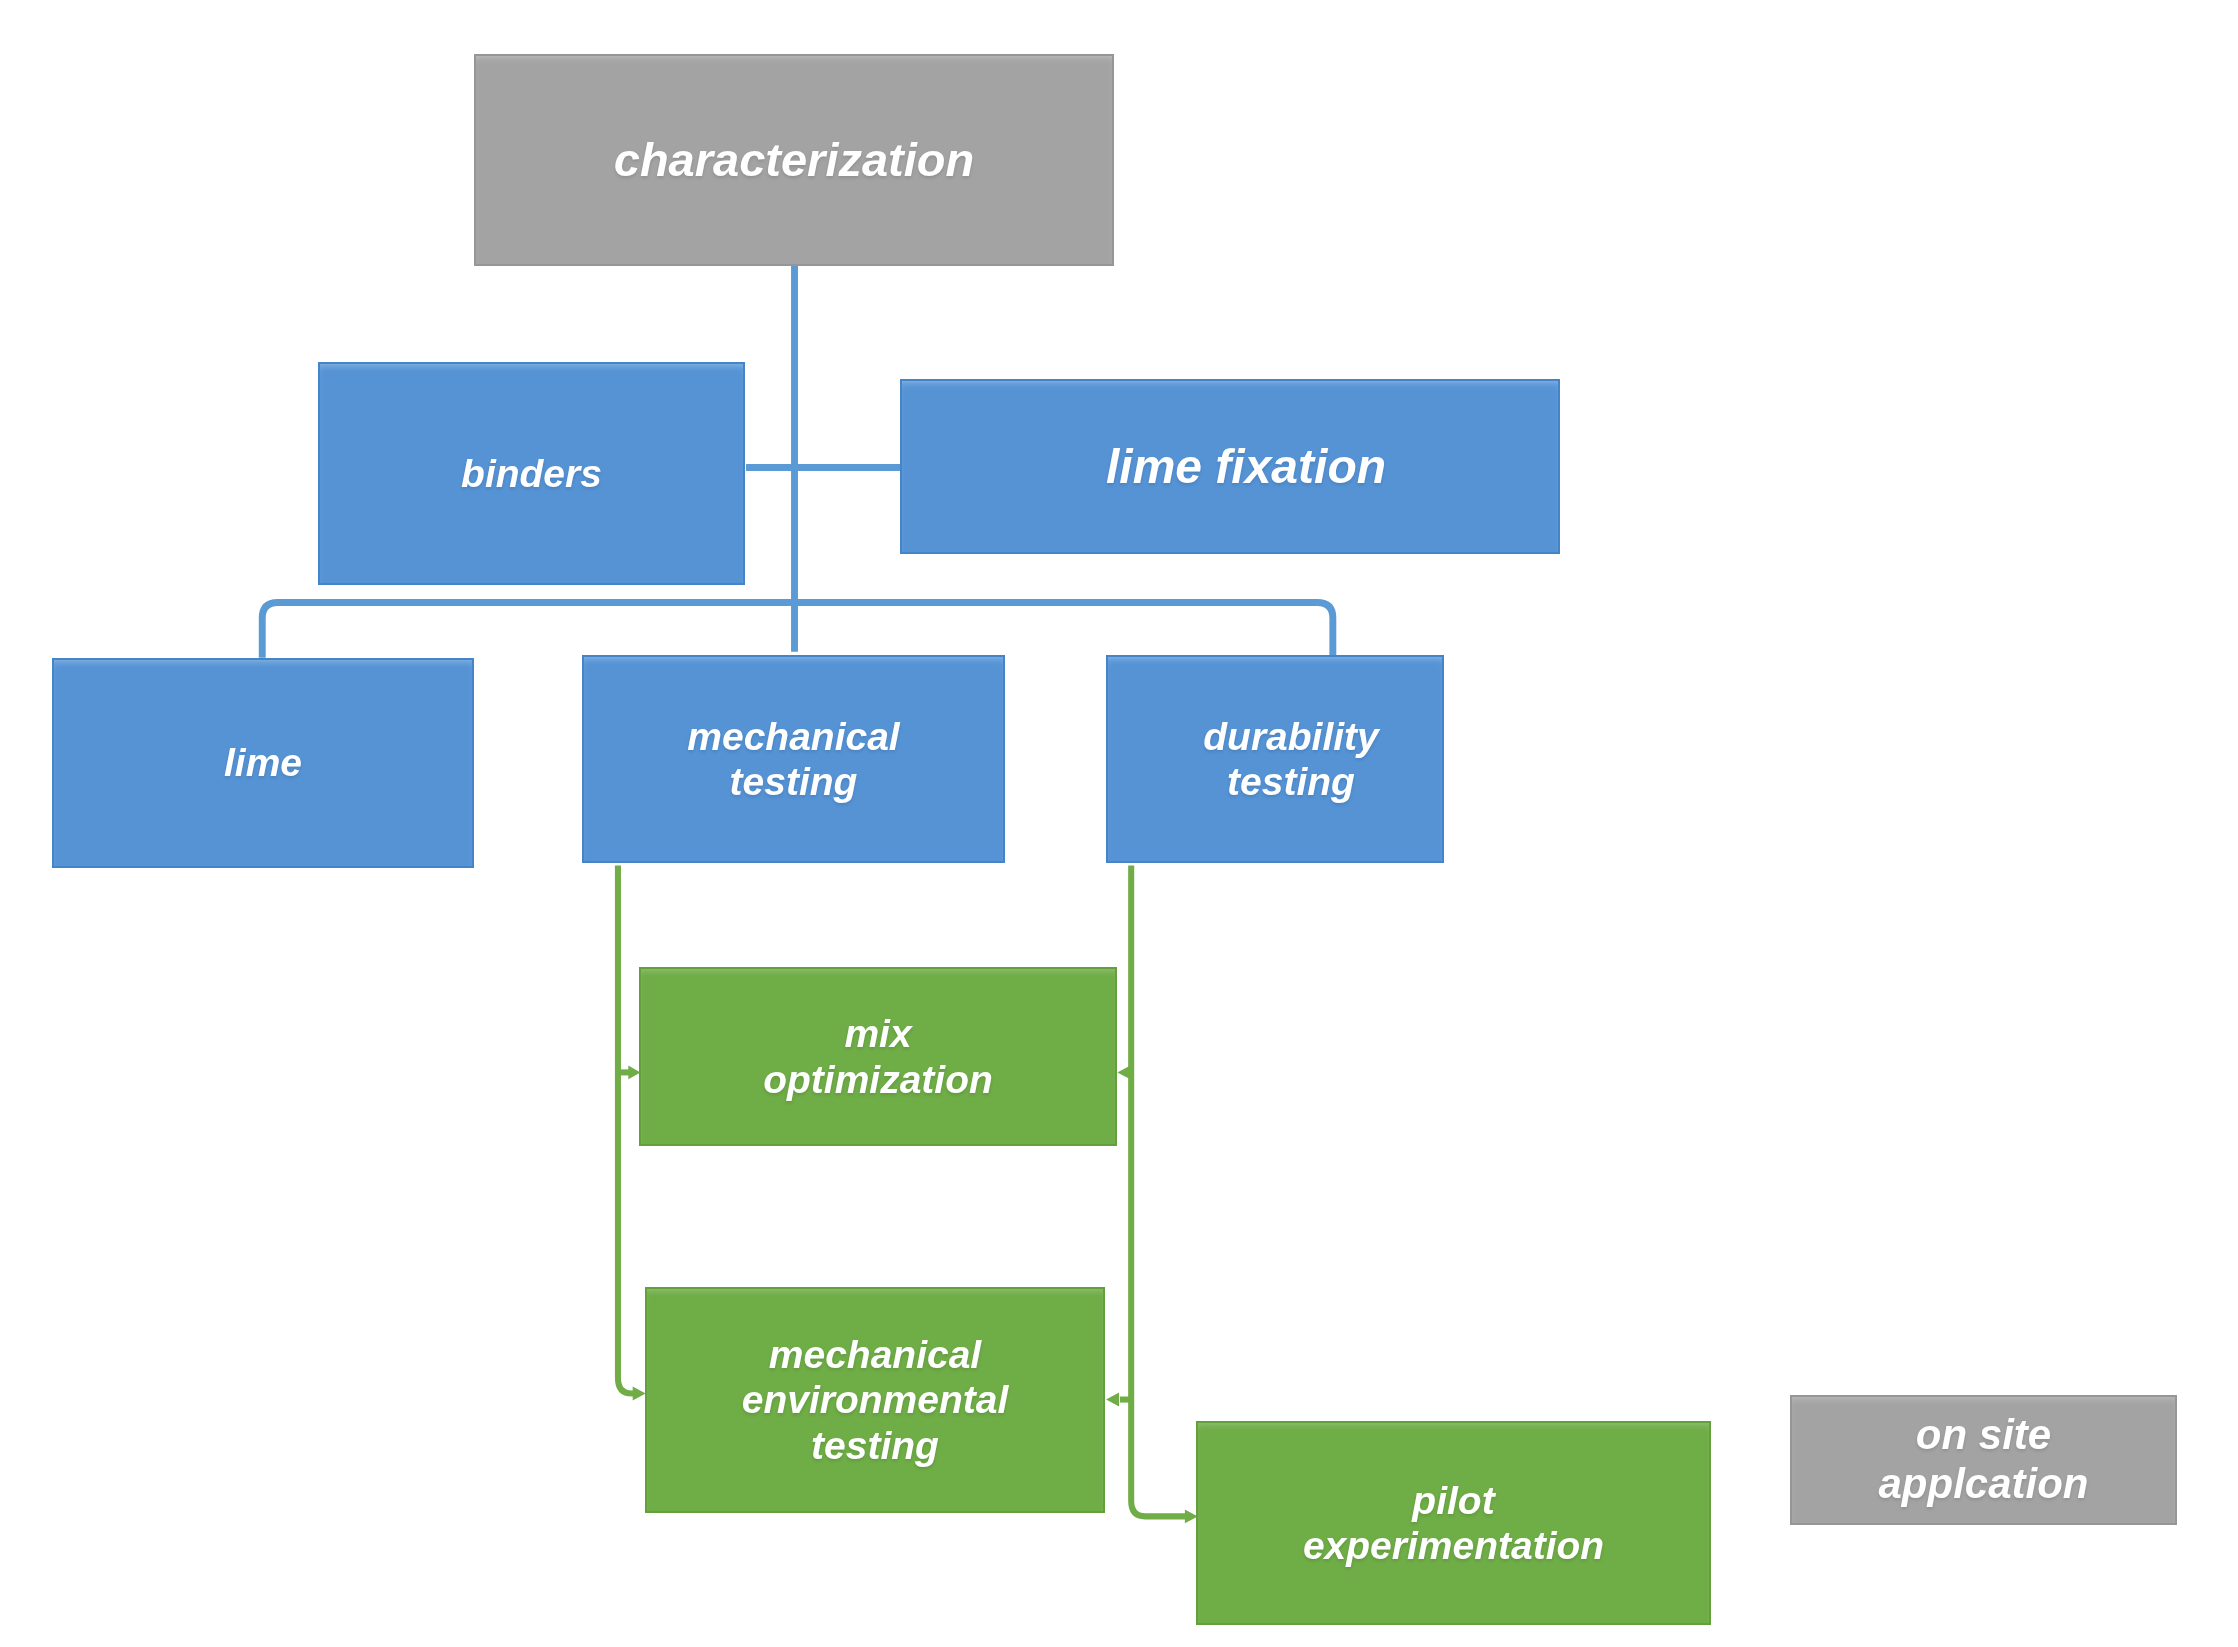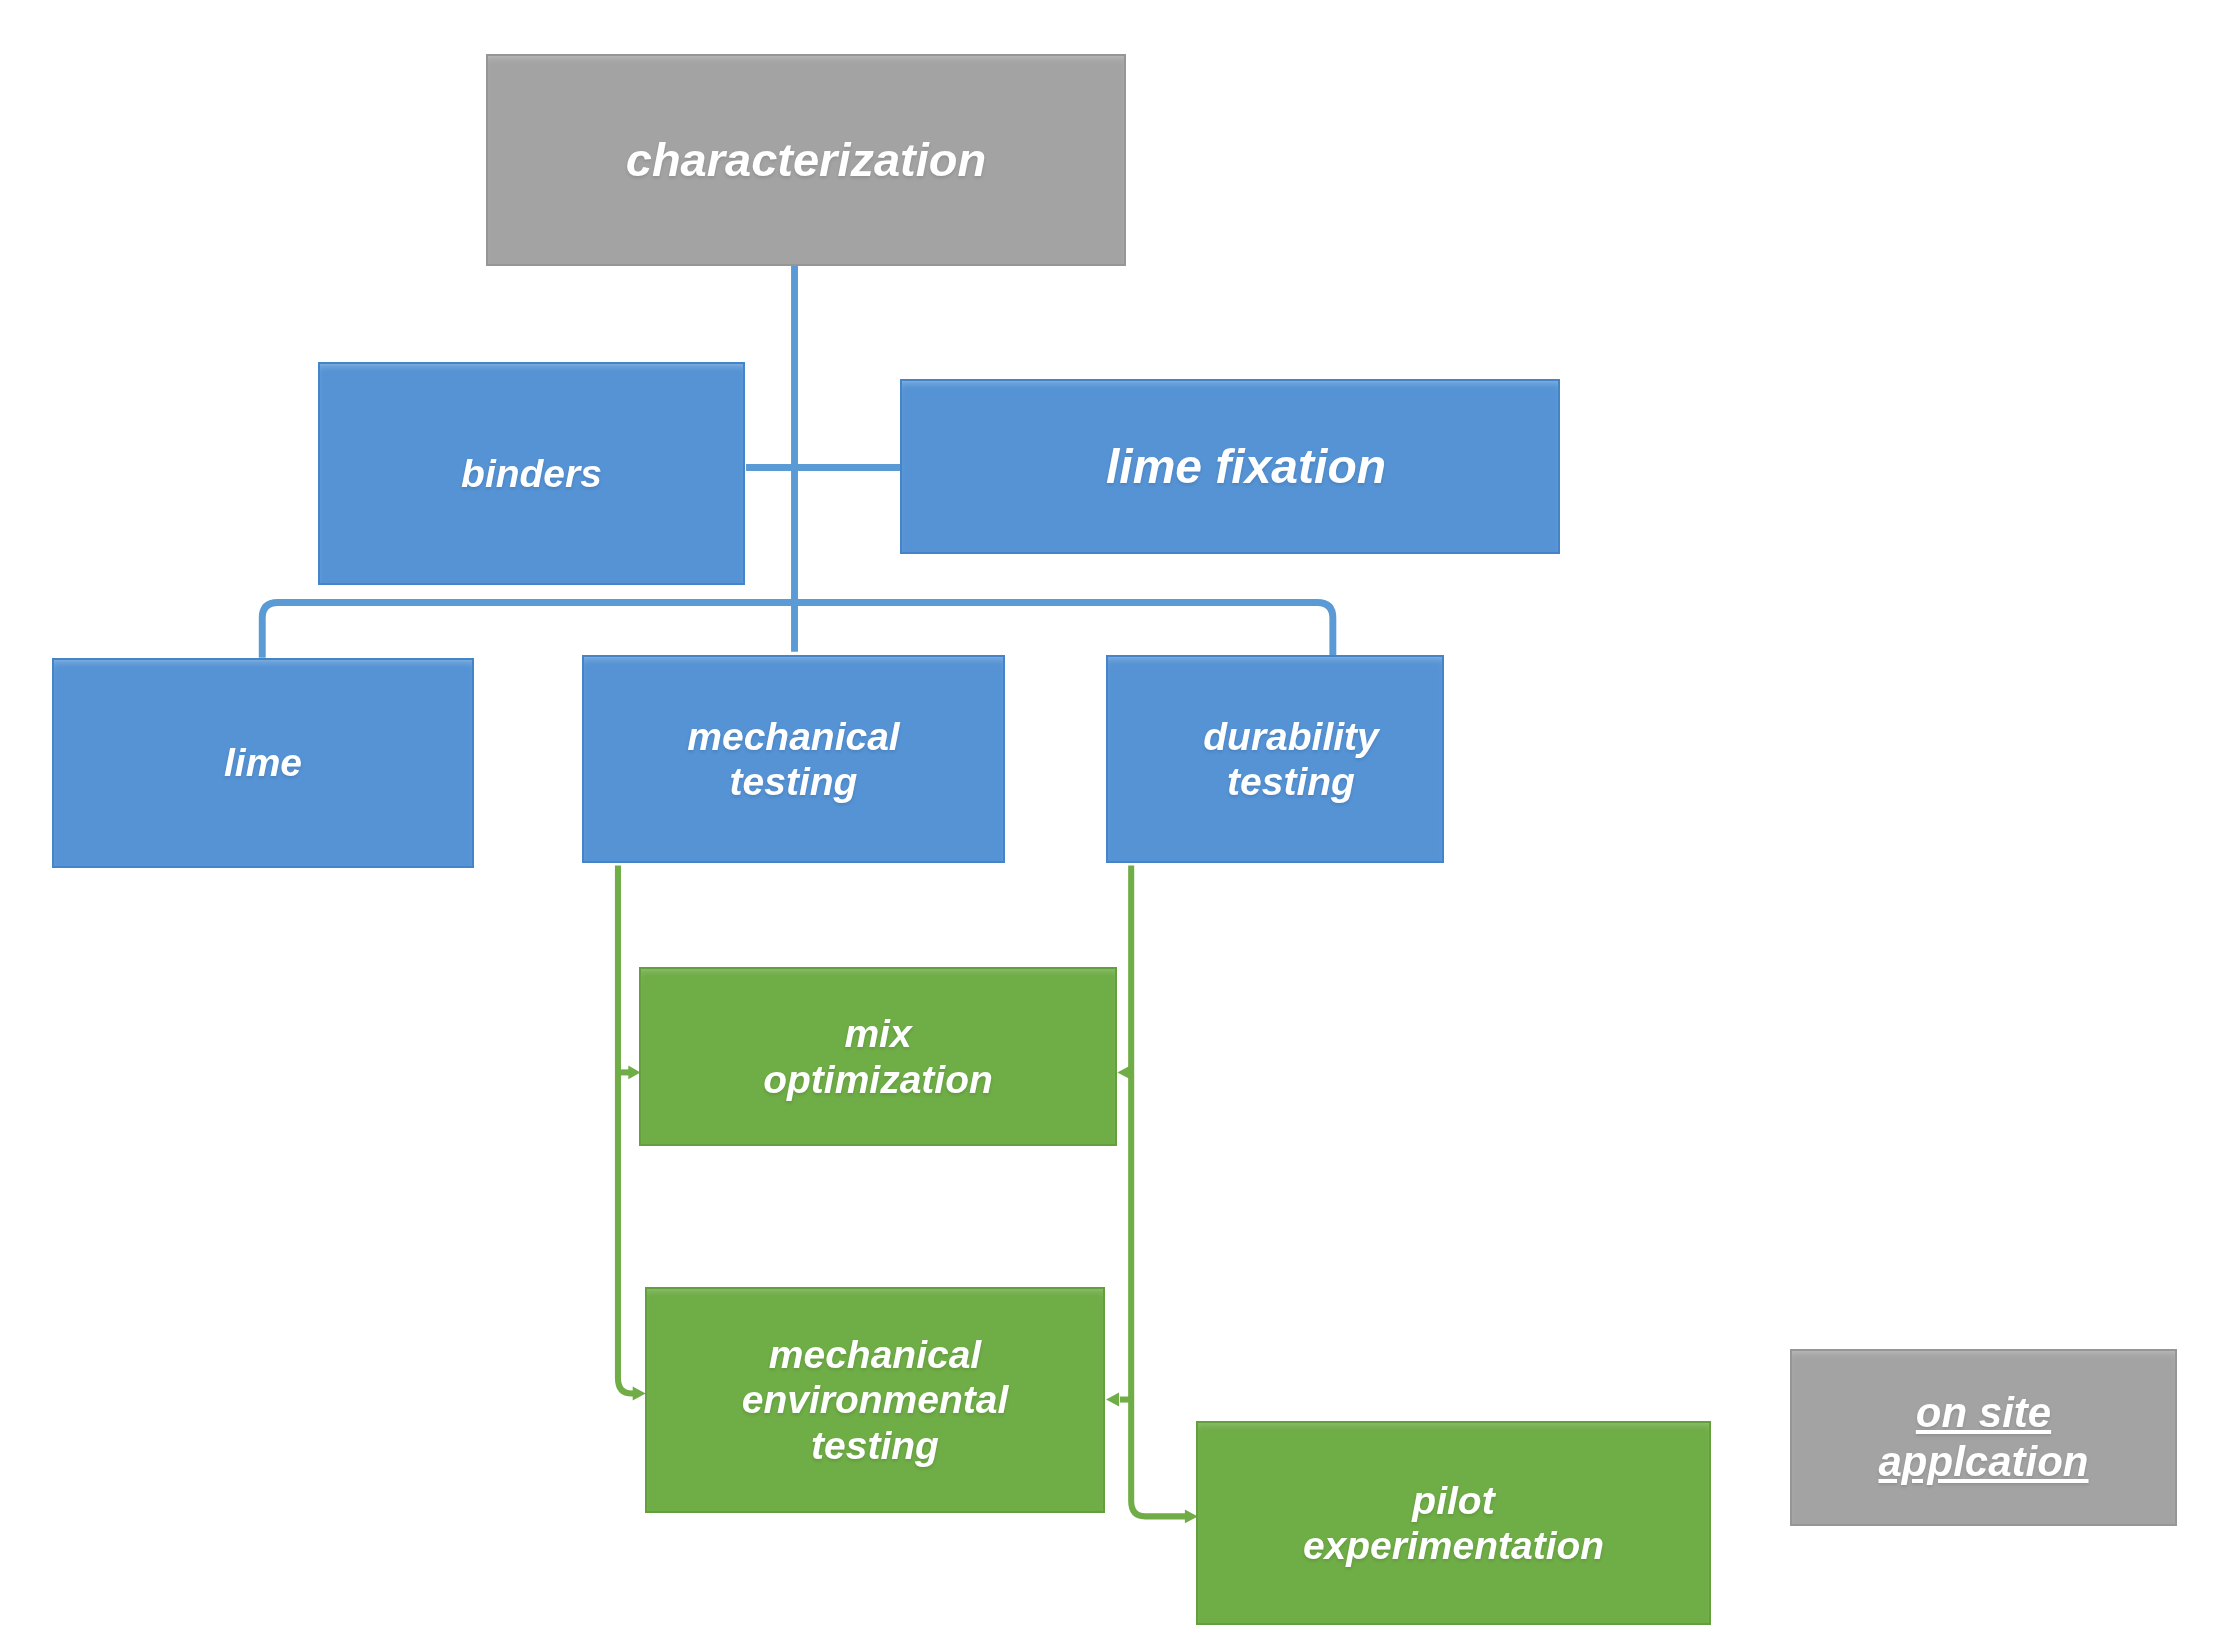--- a/index.html
+++ b/index.html
@@ -83,21 +83,21 @@
     <polygon class="green-arrow" points="746,1610 731,1602 731,1618"></polygon>
     <path class="green-line" d="M1307 1000 L1307 1734 Q1307 1752 1323 1752 L1370 1752"></path>
     <polygon class="green-arrow" points="1384,1752 1369,1744 1369,1760"></polygon>
     <path class="green-line" d="M714 1239 L727 1239"></path>
     <polygon class="green-arrow" points="740,1239 726,1231 726,1247"></polygon>
     <polygon class="green-arrow" points="1291,1239 1306,1231 1306,1247"></polygon>
     <path class="green-line" d="M1307 1617 L1294 1617"></path>
     <polygon class="green-arrow" points="1278,1617 1293,1609 1293,1625"></polygon>
   </svg>
 
-  <div class="node gray" style="left:486px; top:54px; width:640px; height:212px; font-size:47px;">characterization</div>
+  <div class="node gray" style="left:474px; top:54px; width:640px; height:212px; font-size:47px;">characterization</div>
 
   <div class="node blue" style="left:318px; top:362px; width:427px; height:223px;">binders</div>
 
   <div class="node blue" style="left:900px; top:379px; width:660px; height:175px; font-size:48px;padding-left:32px;">lime fixation</div>
 
   <div class="node blue" style="left:52px; top:658px; width:422px; height:210px;">lime</div>
 
   <div class="node blue" style="left:582px; top:655px; width:423px; height:208px;">mechanical
 testing</div>
 
@@ -107,17 +107,17 @@
   <div class="node green" style="left:639px; top:967px; width:478px; height:179px;">mix
 optimization</div>
 
   <div class="node green" style="left:645px; top:1287px; width:460px; height:226px;">mechanical
 environmental
 testing</div>
 
   <div class="node green" style="left:1196px; top:1421px; width:515px; height:204px;">pilot
 experimentation</div>
 
-  <div class="node gray" style="left:1790px; top:1349px; width:387px; height:177px; font-size:42px;text-decoration:underline;">on site
+  <div class="node gray" style="left:1790px; top:1395px; width:387px; height:130px; font-size:42px;">on site
 applcation</div>
 
 </div>
 
 
 </body></html>

